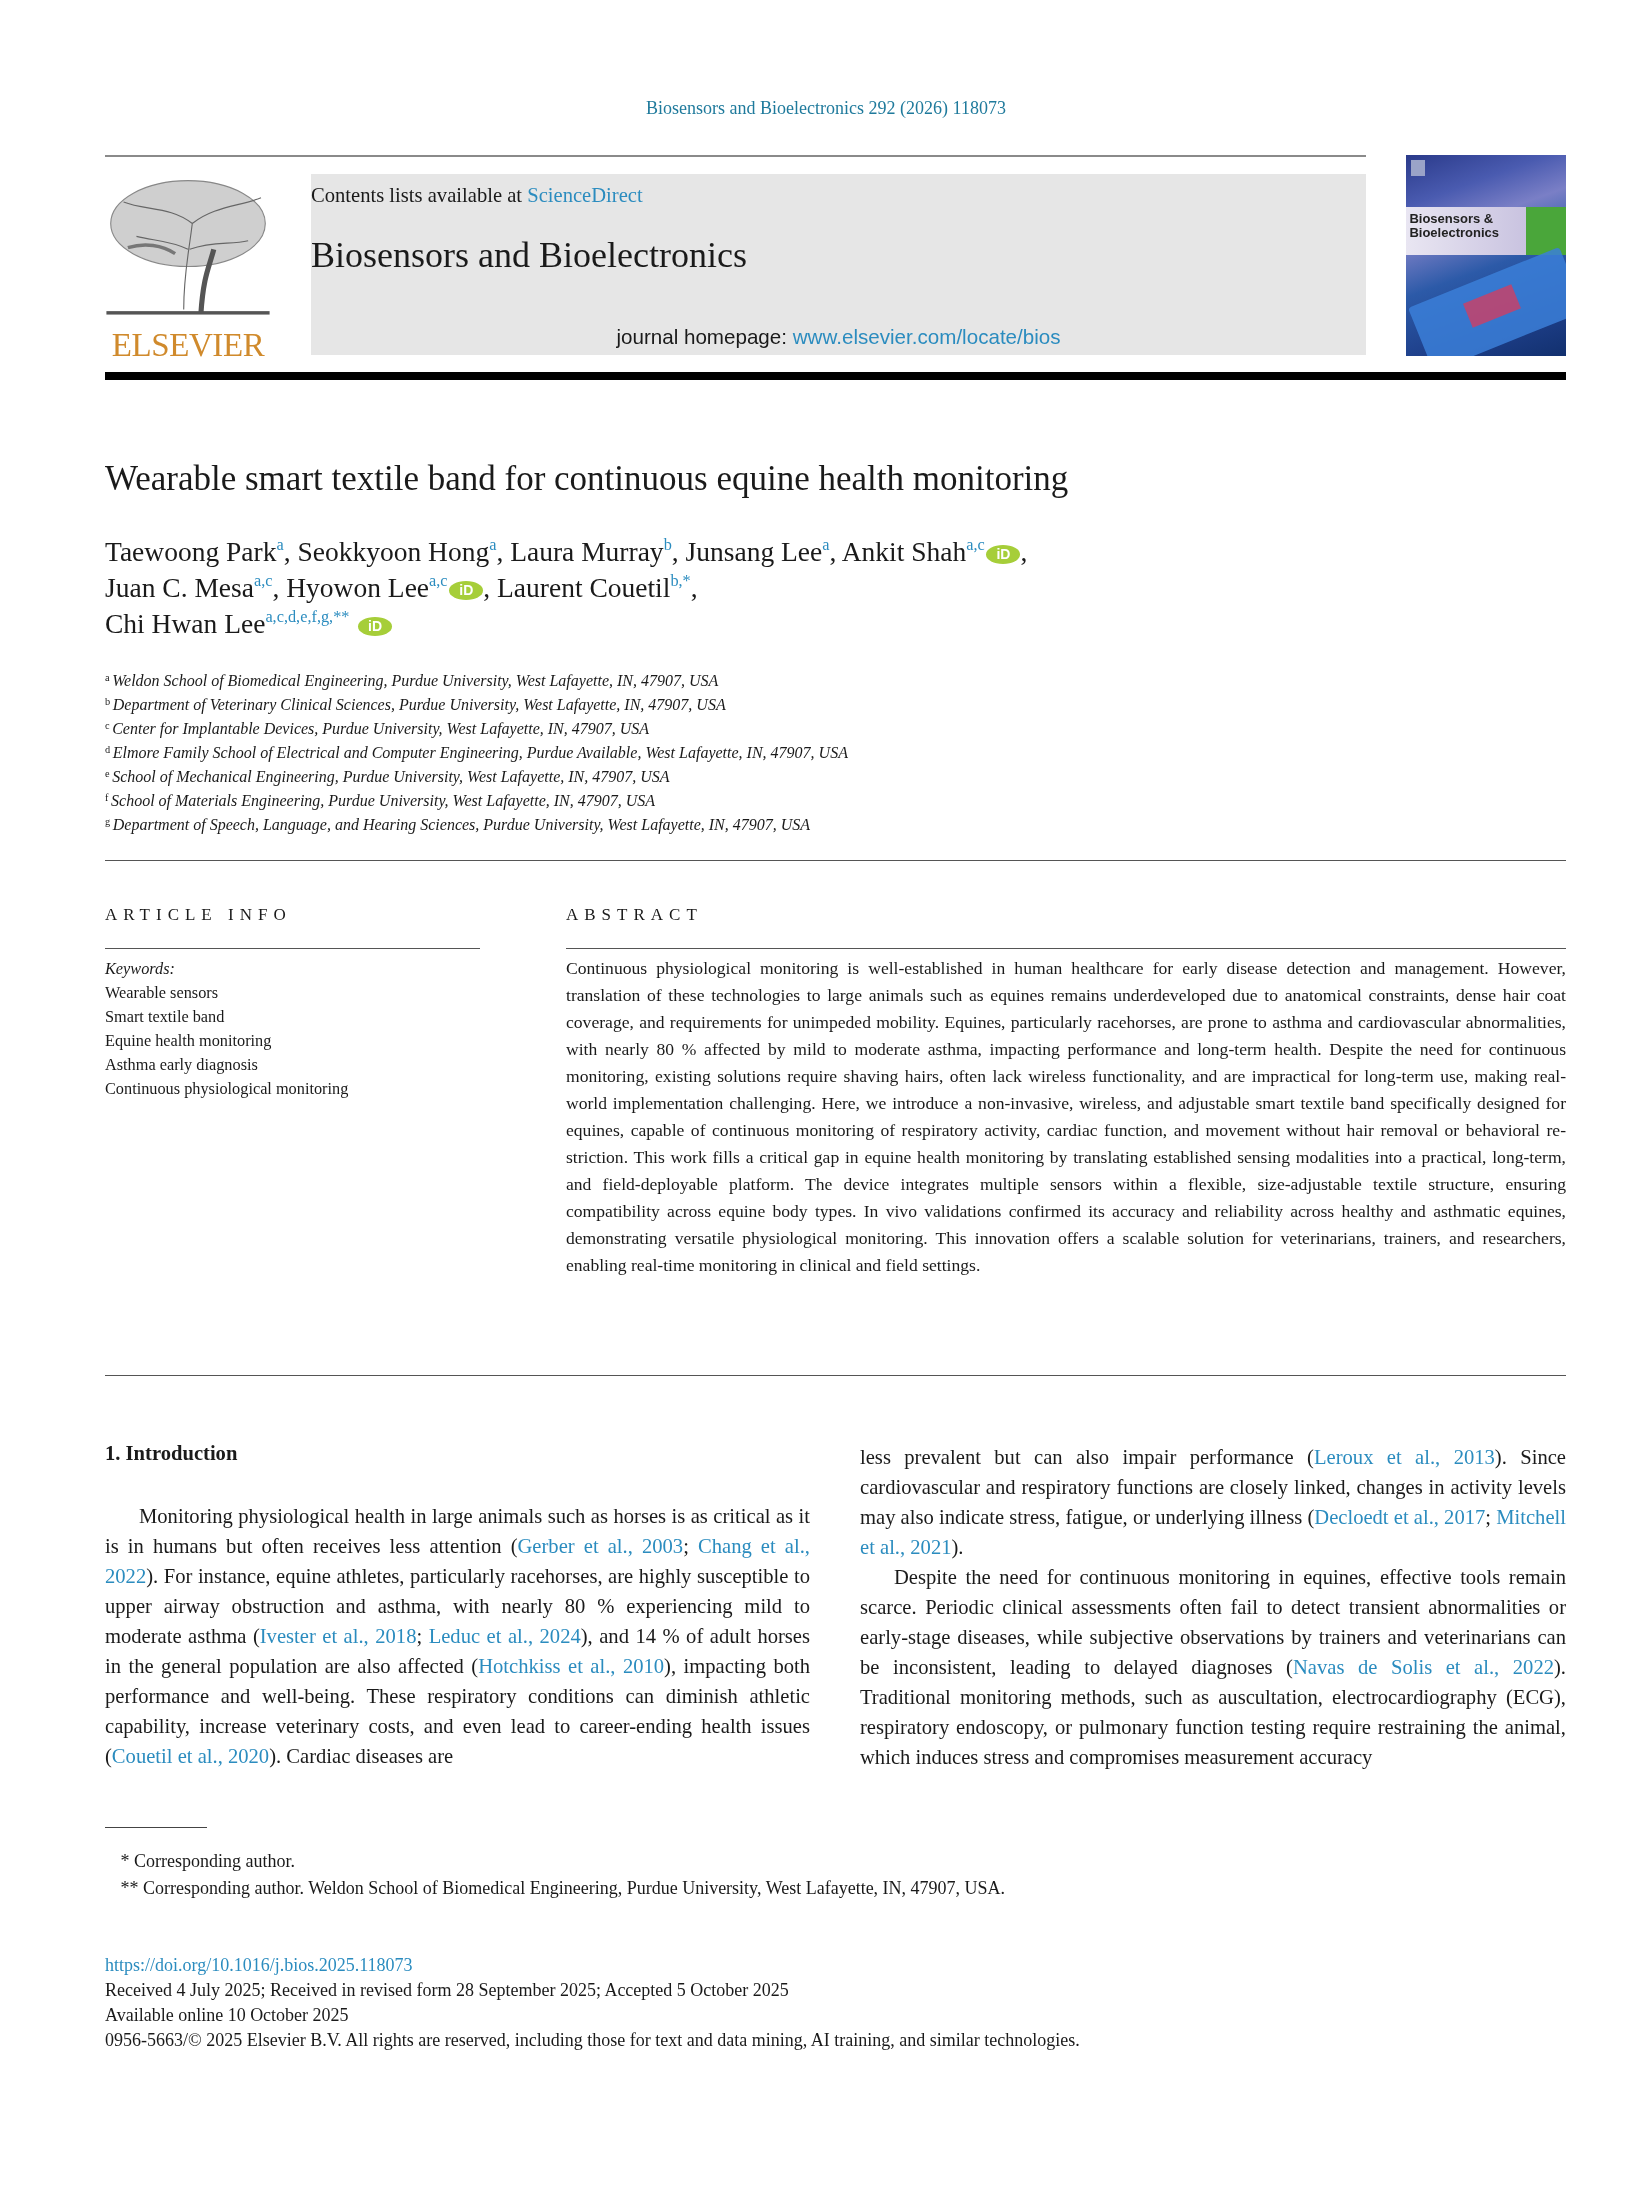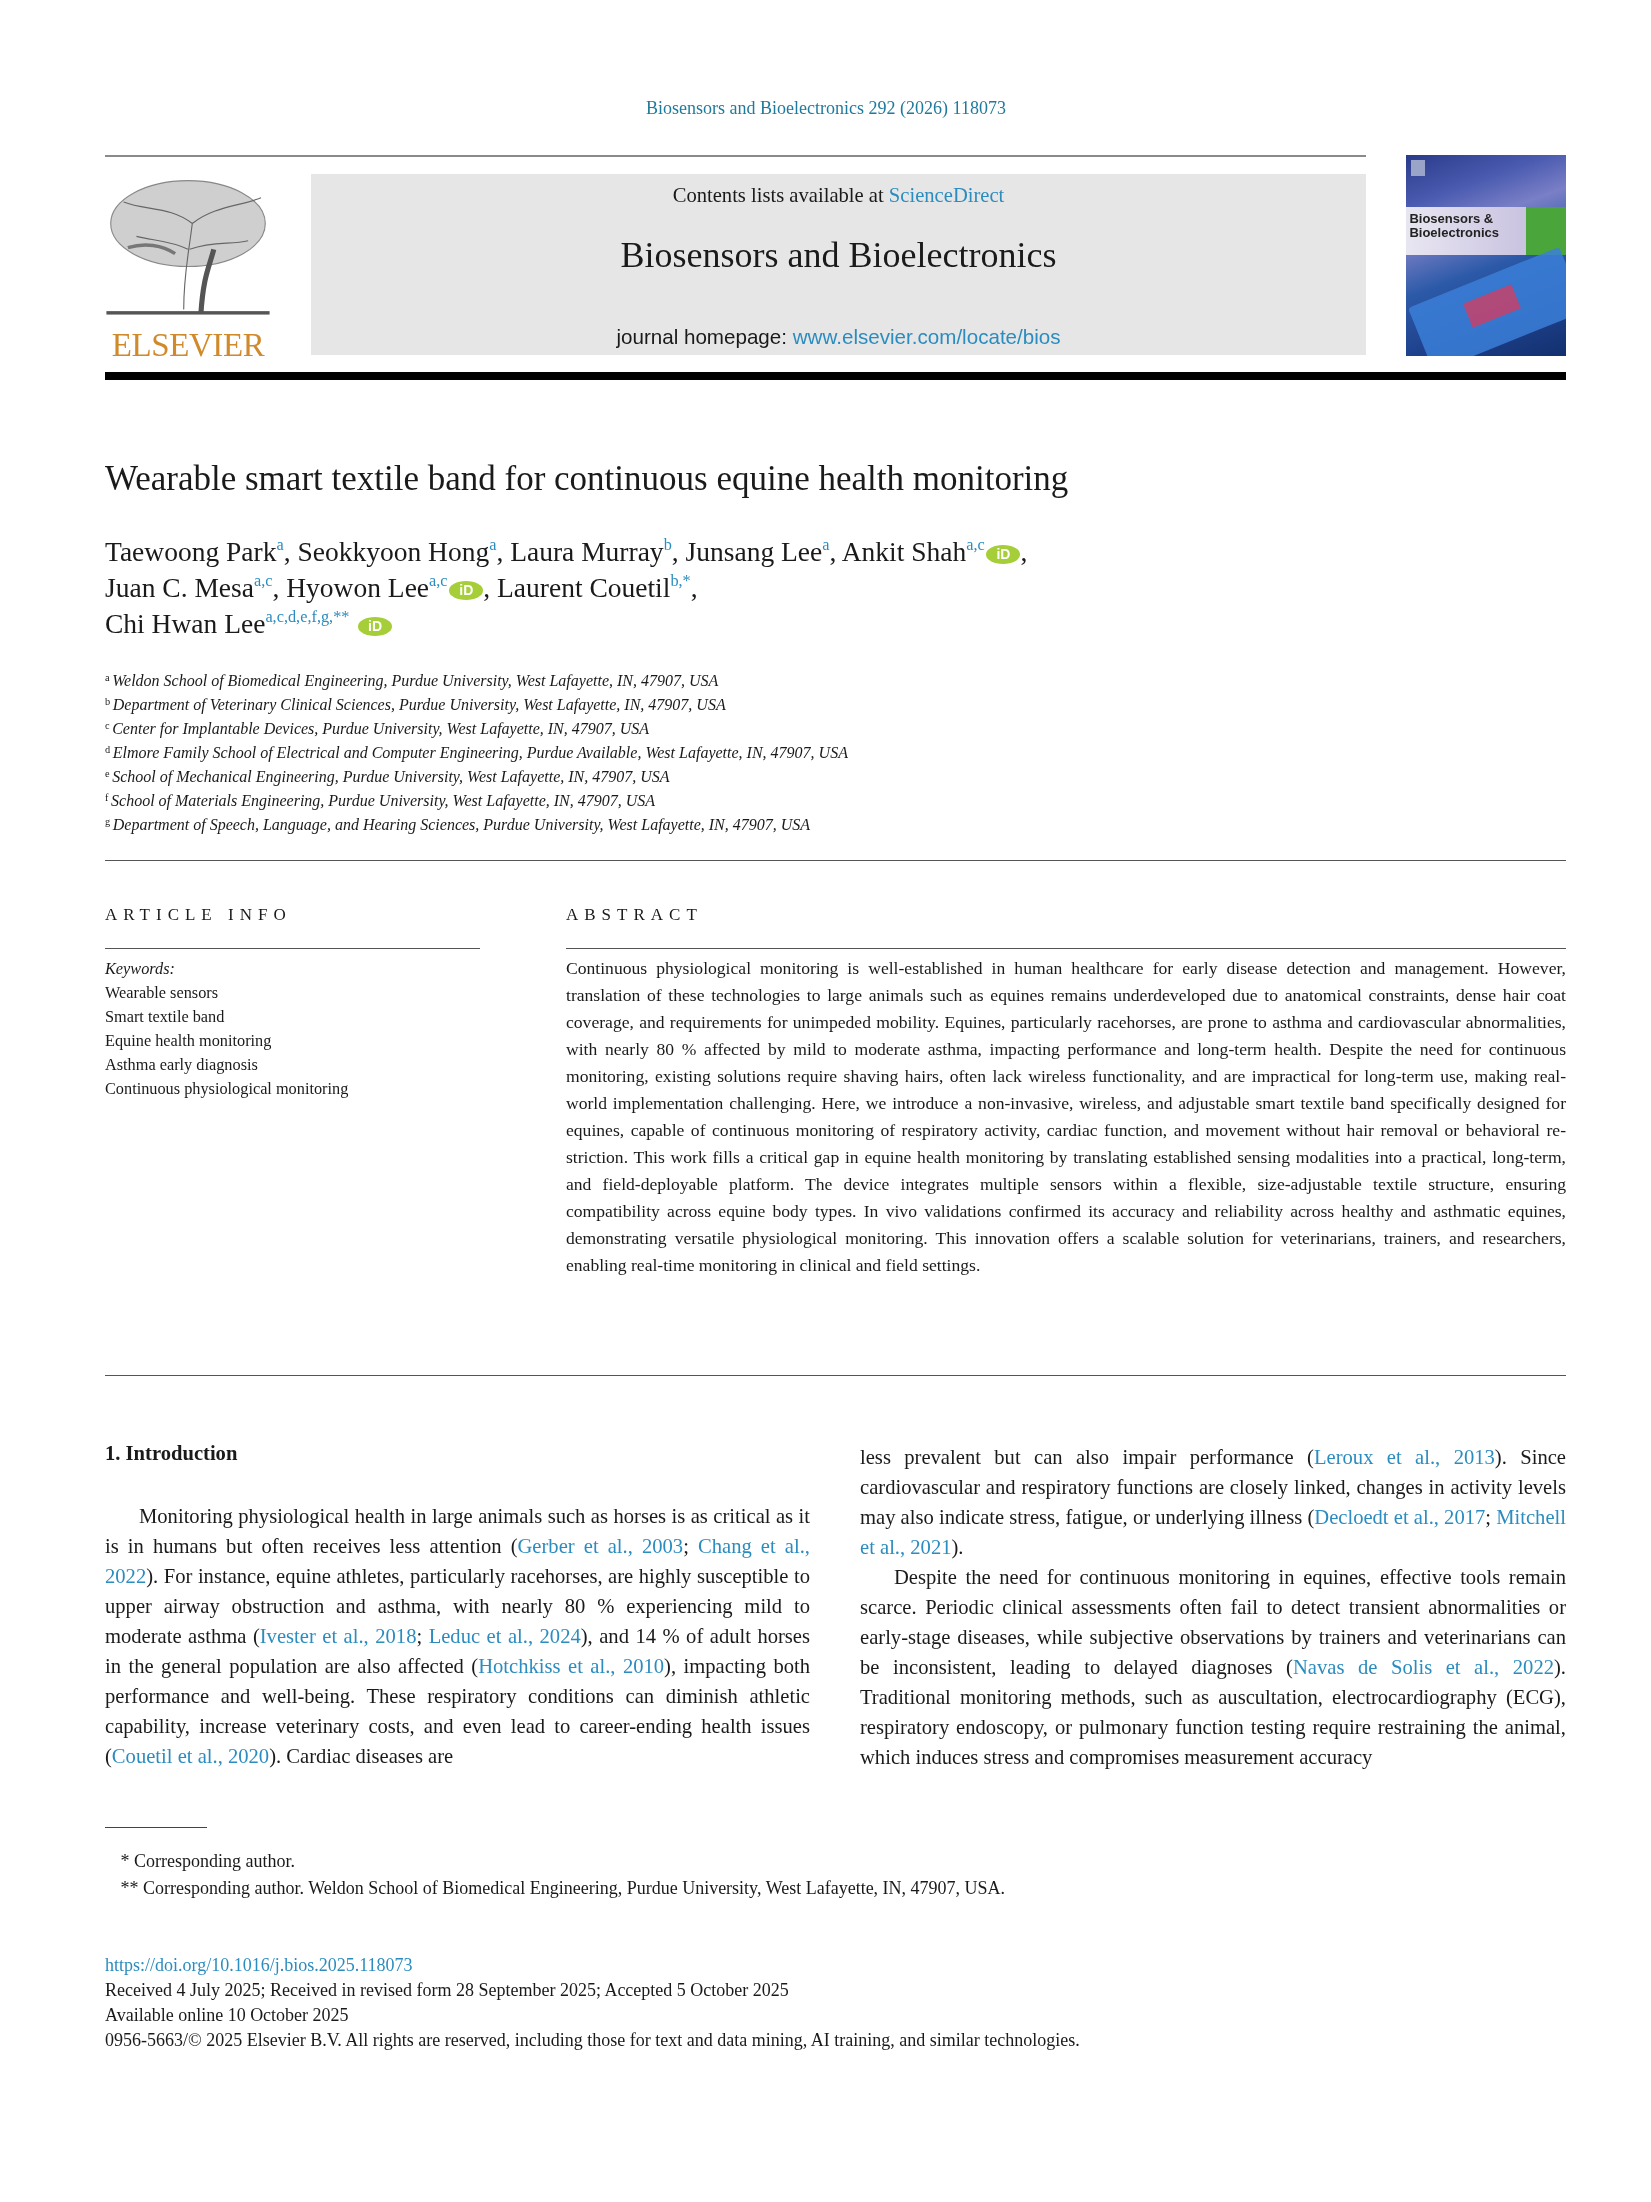--- a/index.html
+++ b/index.html
@@ -4,22 +4,22 @@
 <style>
   html, body { margin: 0; padding: 0; background: #ffffff; }
   body { width: 1652px; height: 2203px; position: relative; font-family: "DejaVu Serif", "Liberation Serif", serif; color: #1a1a1a; overflow: hidden; }
   .abs { position: absolute; }
   .link { color: #2b8cbf; }
   .running-head { left: 0; width: 1652px; top: 98px; text-align: center; font-size: 18px; color: #1f7a9c; font-family: "Liberation Serif", serif; }
   .rule-thin { background: #8a8a8a; height: 1.7px; }
   .rule-thick { background: #000; height: 7.7px; }
   .rule-mid { background: #555; height: 1.3px; }
   .banner { left: 311px; top: 174px; width: 1055px; height: 181px; background: #e6e6e6; }
-  .banner .contents { position: absolute; top: 0; left: 0; width: 100%; text-align: center; font-size: 20.6px; font-family: "Liberation Serif", serif; top: 10.3px; }
-  .banner .journal { position: absolute; top: 60px; left: 0; width: 100%; text-align: center; font-size: 36px; font-family: "Liberation Serif", serif; }
+  .banner .contents { position: absolute; top: 0; left: 0; width: 100%; font-size: 20.6px; font-family: "Liberation Serif", serif; top: 10.3px; }
+  .banner .journal { position: absolute; top: 60px; left: 0; width: 100%; text-align: left; font-size: 36px; font-family: "Liberation Serif", serif; }
   .banner .homepage { position: absolute; top: 151px; left: 0; width: 100%; text-align: center; font-size: 20.6px; font-family: "Liberation Sans", sans-serif; }
   .logo { left: 102px; top: 172px; width: 172px; height: 189px; }
   .elsevier-word { position: absolute; left: 0; bottom: -3.4px; width: 172px; text-align: center; font-family: "Liberation Serif", serif; font-size: 33px; color: #d08a2c; letter-spacing: -0.4px; }
   .cover { left: 1406px; top: 155px; width: 160px; height: 201px; background: linear-gradient(160deg, #2a3a8a 0%, #4a5bb0 20%, #7a7fc6 35%, #2c5aa8 55%, #1e3f8a 80%, #12306e 100%); overflow: hidden; }
   .cover .band { position: absolute; left: 0; top: 52px; width: 120px; height: 48px; background: linear-gradient(90deg, #e9e6f2, #c9c3e0); }
   .cover .green { position: absolute; left: 120px; top: 52px; width: 40px; height: 48px; background: #4aa63a; }
   .cover .title { position: absolute; left: 3.4px; top: 57px; font-family: "Liberation Sans", sans-serif; font-size: 13px; font-weight: bold; color: #222; line-height: 13.8px; }
   .cover .chip { position: absolute; left: 8.6px; top: 120px; width: 163px; height: 69px; background: #3b7fd8; transform: rotate(-22deg); border-radius: 3.4px; opacity: .85; }
   .cover .chip-red { position: absolute; left: 60px; top: 138px; width: 52px; height: 26px; background: #c6426a; transform: rotate(-22deg); opacity: .85; }
   .cover .els { position: absolute; left: 5.2px; top: 5.2px; width: 13.8px; height: 15.5px; background: #9aa3c8; }

